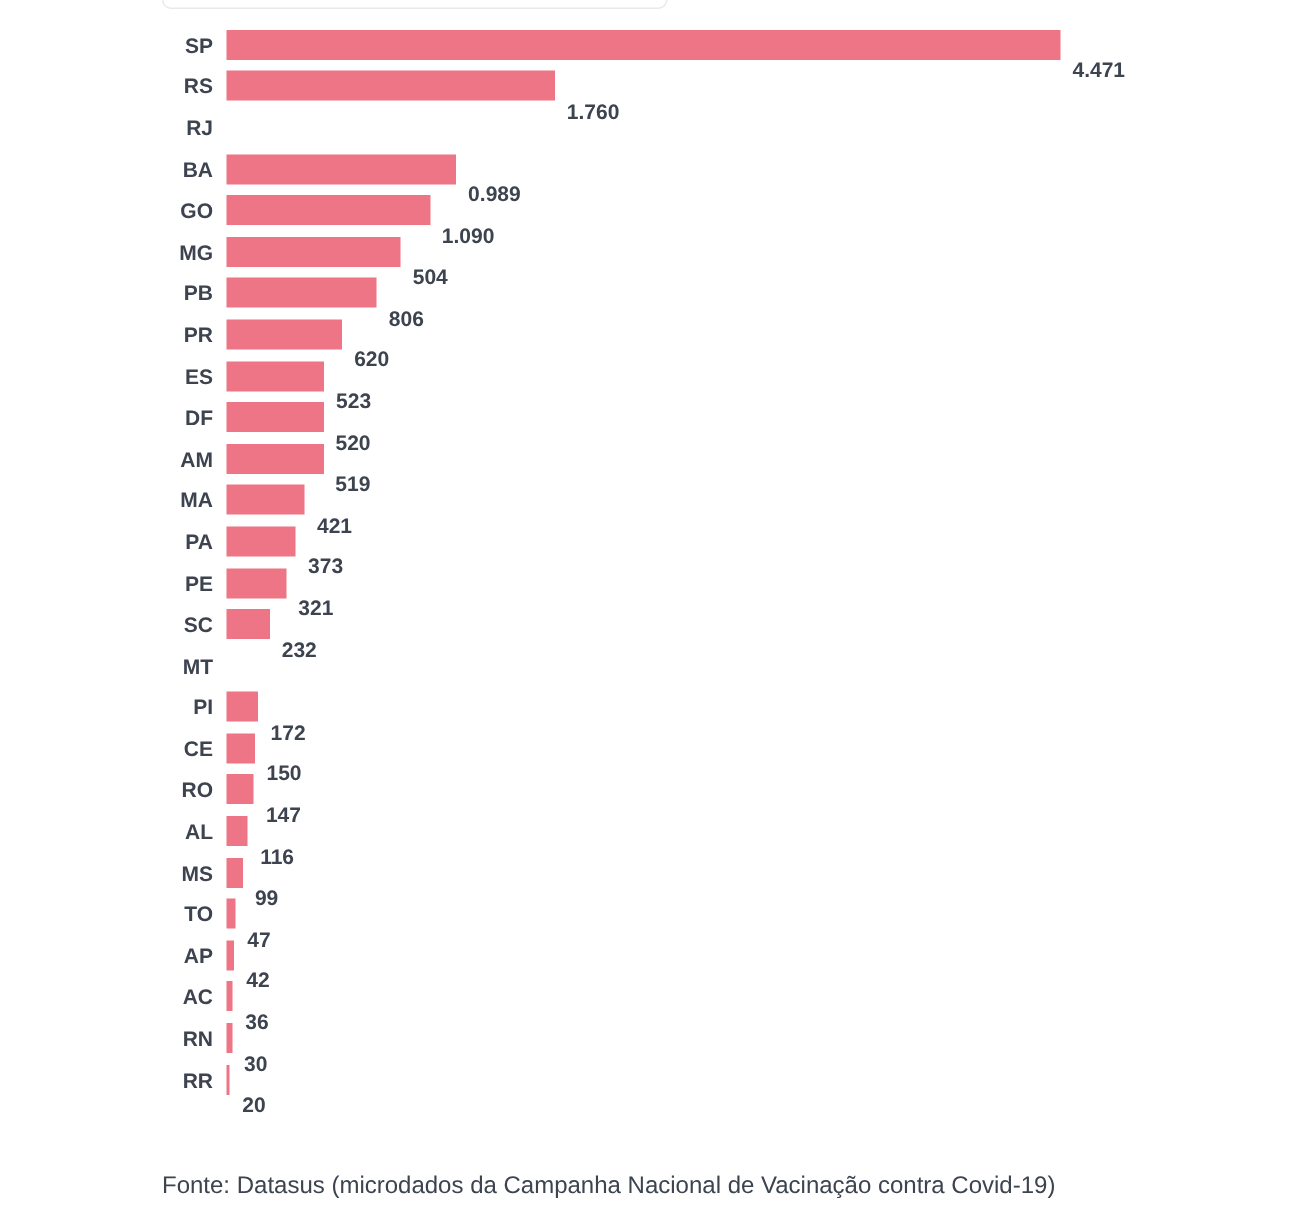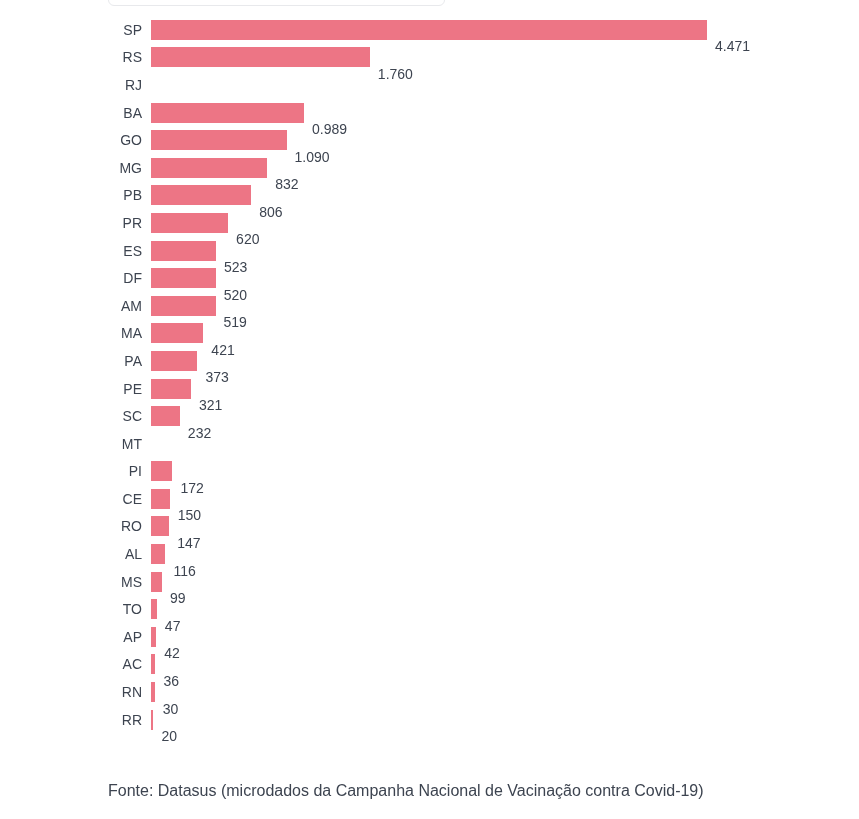--- a/index.html
+++ b/index.html
@@ -26,20 +26,21 @@
     border: 1px solid #e8e9ec;
     border-radius: 6px;
     box-sizing: border-box;
   }
 
   #chart-area {
     position: absolute;
     left: 0;
     top: 16px;
     width: 859px;
+    font-weight: bold;
   }
 
   .bar-row {
     position: relative;
     height: 27.6px;
     display: flex;
     align-items: center;
   }
 
   .cat-label {
@@ -123,21 +124,21 @@
       <div class="cat-label">GO</div>
       <div class="bar-track">
         <div class="bar" style="width: 135.549px; background: rgb(237, 117, 133);"></div>
         <div class="bar-value">1.090</div>
       </div>
     </div>
     <div class="bar-row">
       <div class="cat-label">MG</div>
       <div class="bar-track">
         <div class="bar" style="width: 116.149px; background: rgb(237, 117, 133);"></div>
-        <div class="bar-value">832</div>
+        <div class="bar-value">504</div>
       </div>
     </div>
     <div class="bar-row">
       <div class="cat-label">PB</div>
       <div class="bar-track">
         <div class="bar" style="width: 100.232px; background: rgb(237, 117, 133);"></div>
         <div class="bar-value">806</div>
       </div>
     </div>
     <div class="bar-row">

